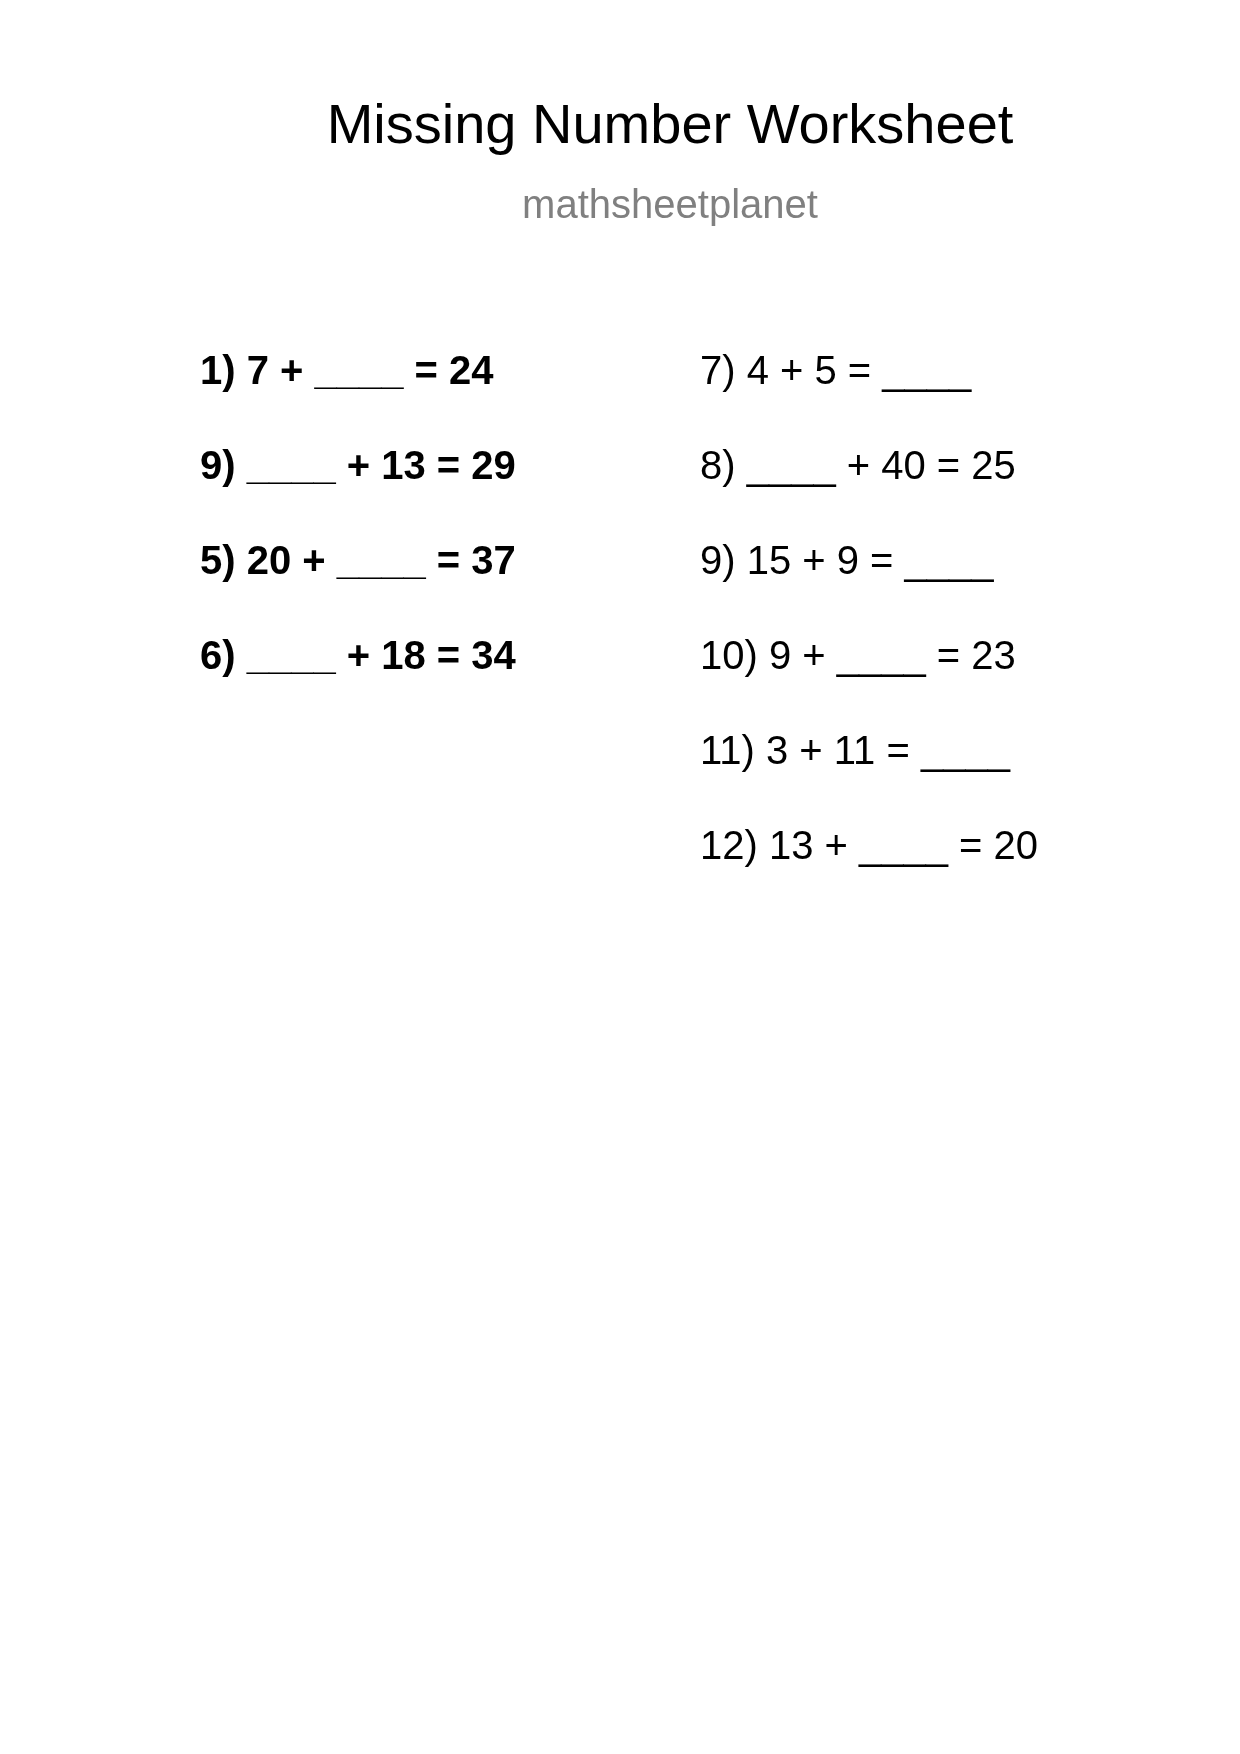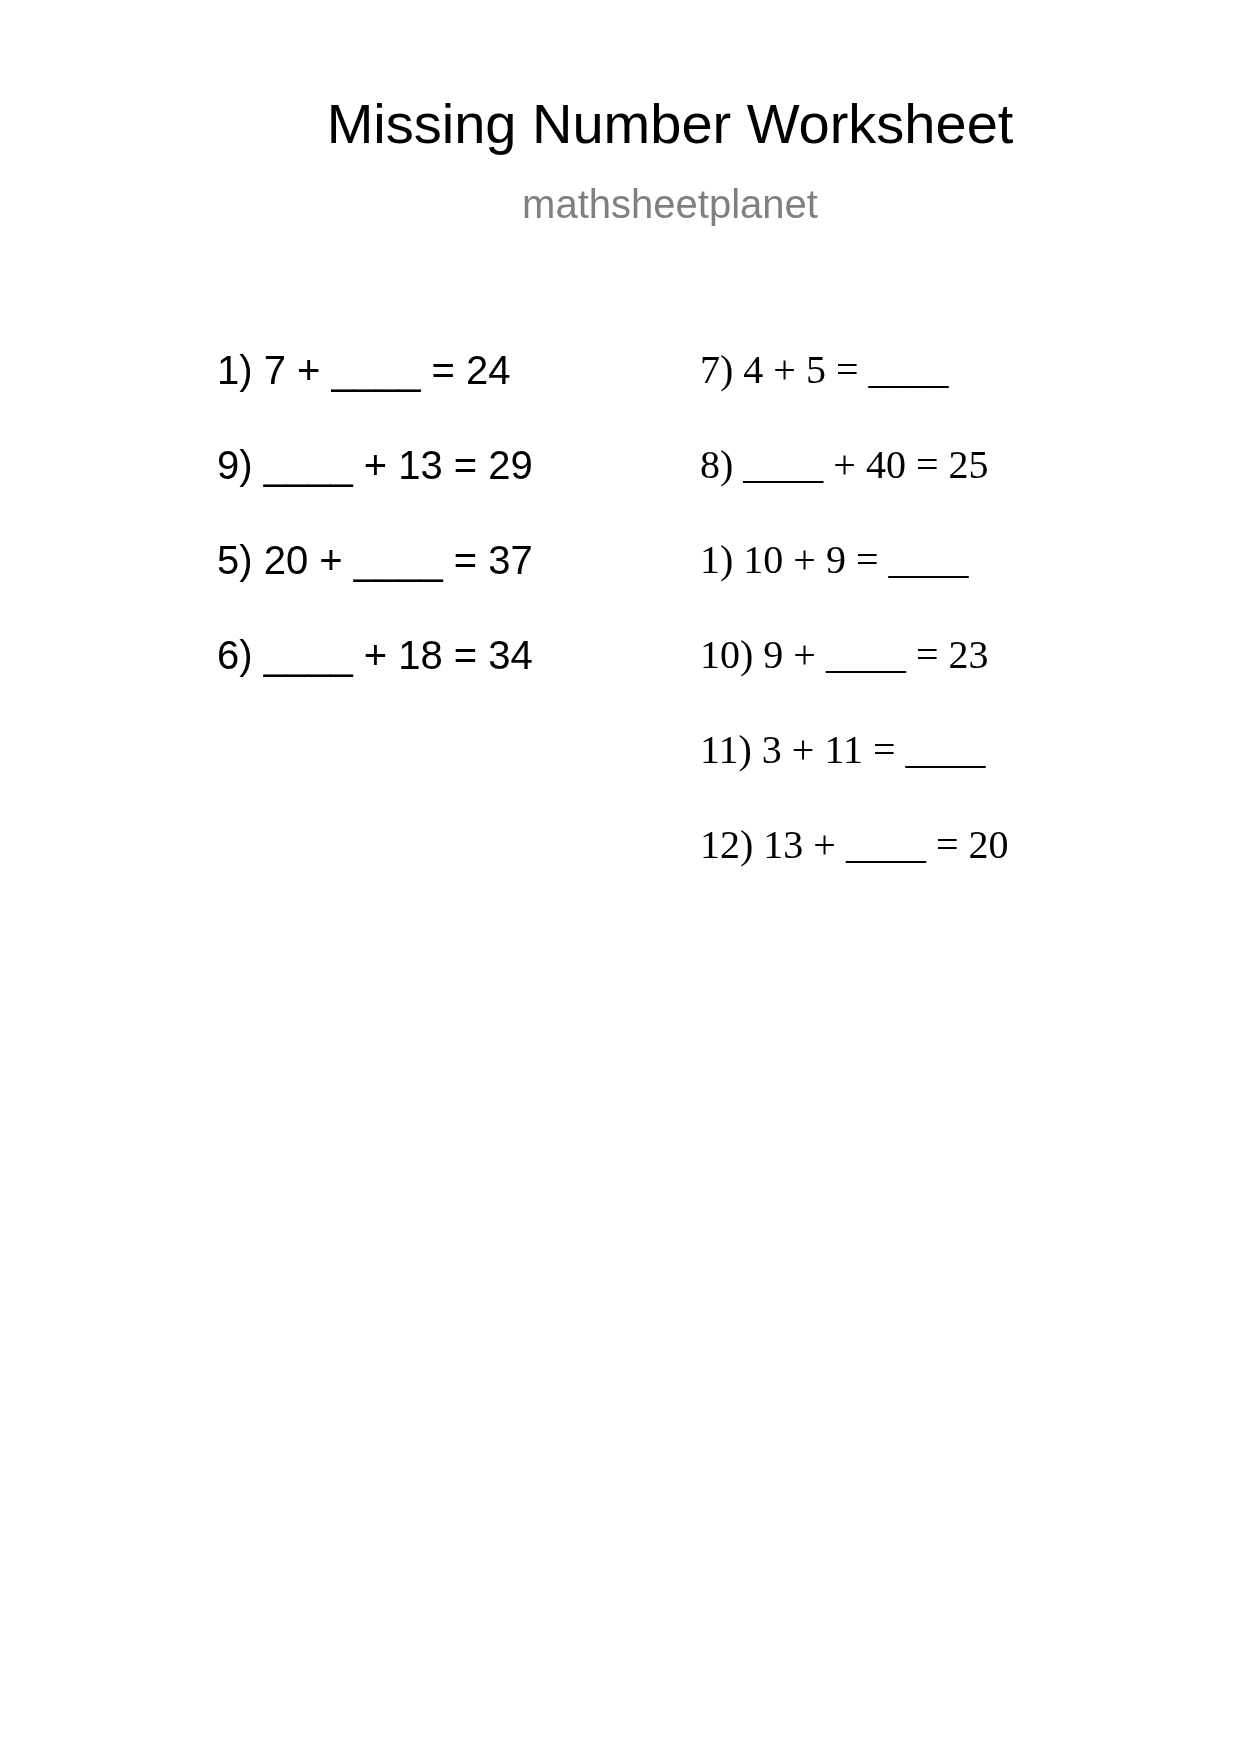--- a/index.html
+++ b/index.html
@@ -1,36 +1,36 @@
 <!DOCTYPE html>
 <html><head>
   <meta charset="utf-8">
   <style>
     html, body { margin: 0; padding: 0; background: #ffffff; }
     body { width: 1240px; height: 1754px; position: relative; overflow: hidden; font-family: "Liberation Sans", sans-serif; color: #000; }
     .title { position: absolute; top: 96px; left: 0; width: 1340px; text-align: center; font-size: 56px; line-height: 1; color: #000; }
     .subtitle { position: absolute; top: 184px; left: 0; width: 1340px; text-align: center; font-size: 40px; line-height: 1; color: #808080; }
     .col { position: absolute; top: 350px; }
-    .col.left { left: 217px; }
-    .col.right { left: 700px; font-family: Liberation Serif, serif; }
+    .col.left { left: 200px; font-weight: bold; }
+    .col.right { left: 700px; }
     .problem { font-size: 40px; line-height: 1; height: 40px; margin-bottom: 55px; white-space: pre; }
   </style>
 </head>
 <body>
 
 <div class="title">Missing Number Worksheet</div>
 <div class="subtitle">mathsheetplanet</div>
 
 <div class="col left">
   <div class="problem">1) 7 + ____ = 24</div>
   <div class="problem">9) ____ + 13 = 29</div>
   <div class="problem">5) 20 + ____ = 37</div>
   <div class="problem">6) ____ + 18 = 34</div>
 </div>
 
 <div class="col right">
   <div class="problem">7) 4 + 5 = ____</div>
   <div class="problem">8) ____ + 40 = 25</div>
-  <div class="problem">1) 10 + 9 = ____</div>
+  <div class="problem">9) 15 + 9 = ____</div>
   <div class="problem">10) 9 + ____ = 23</div>
   <div class="problem">11) 3 + 11 = ____</div>
   <div class="problem">12) 13 + ____ = 20</div>
 </div>
 
 </body></html>

